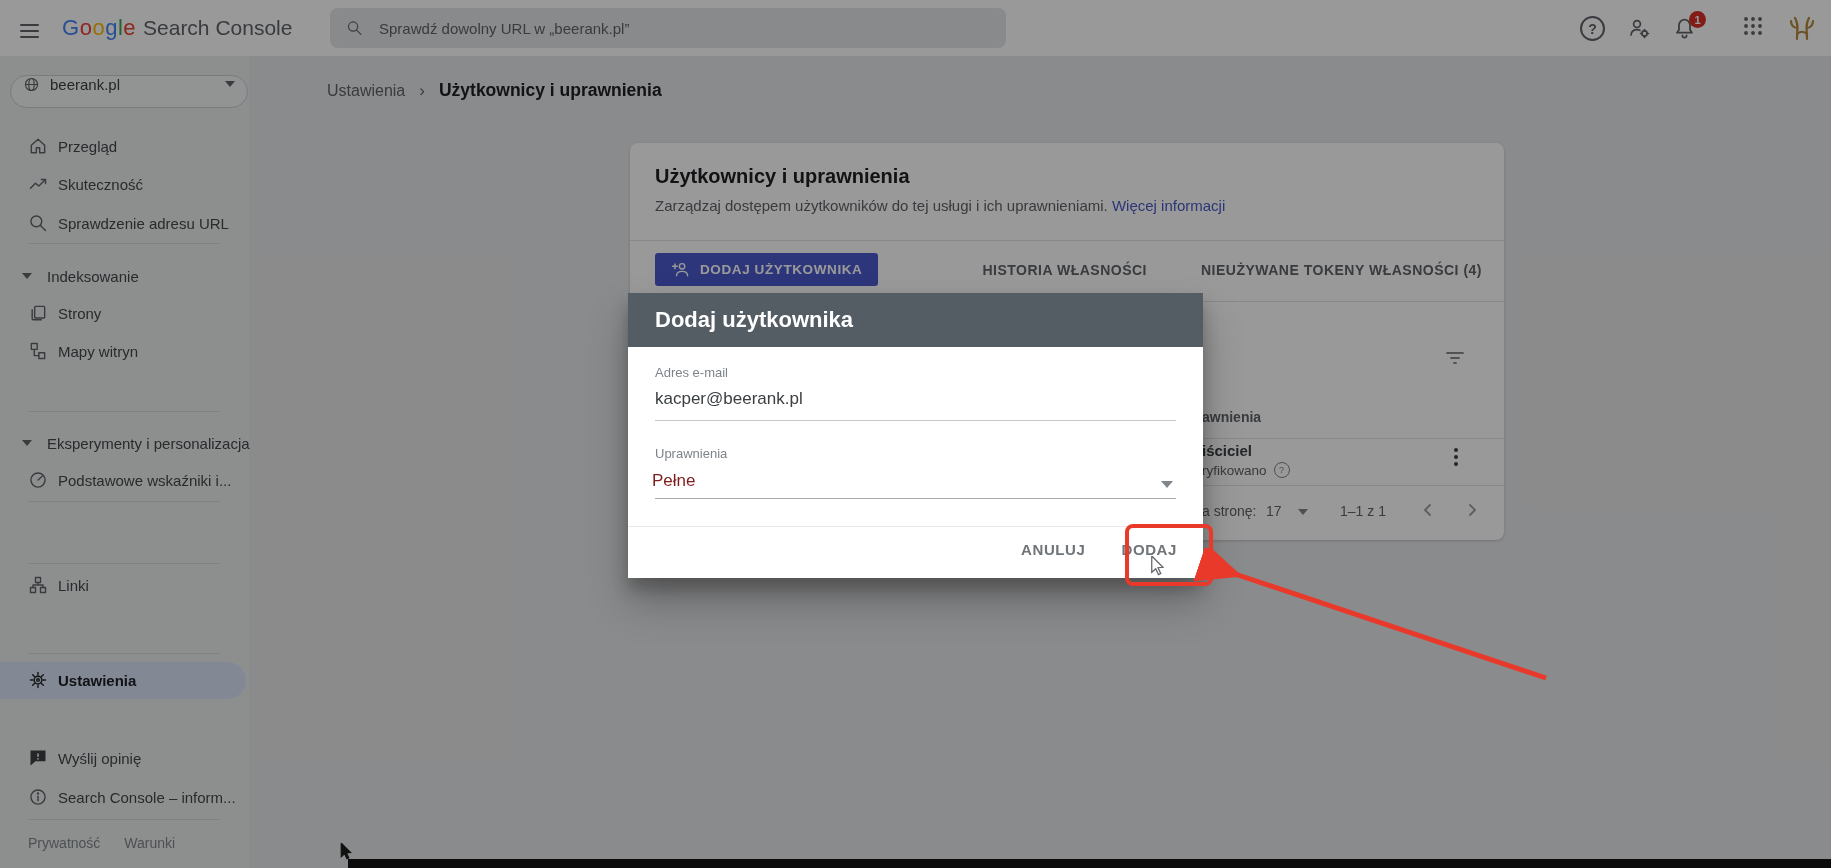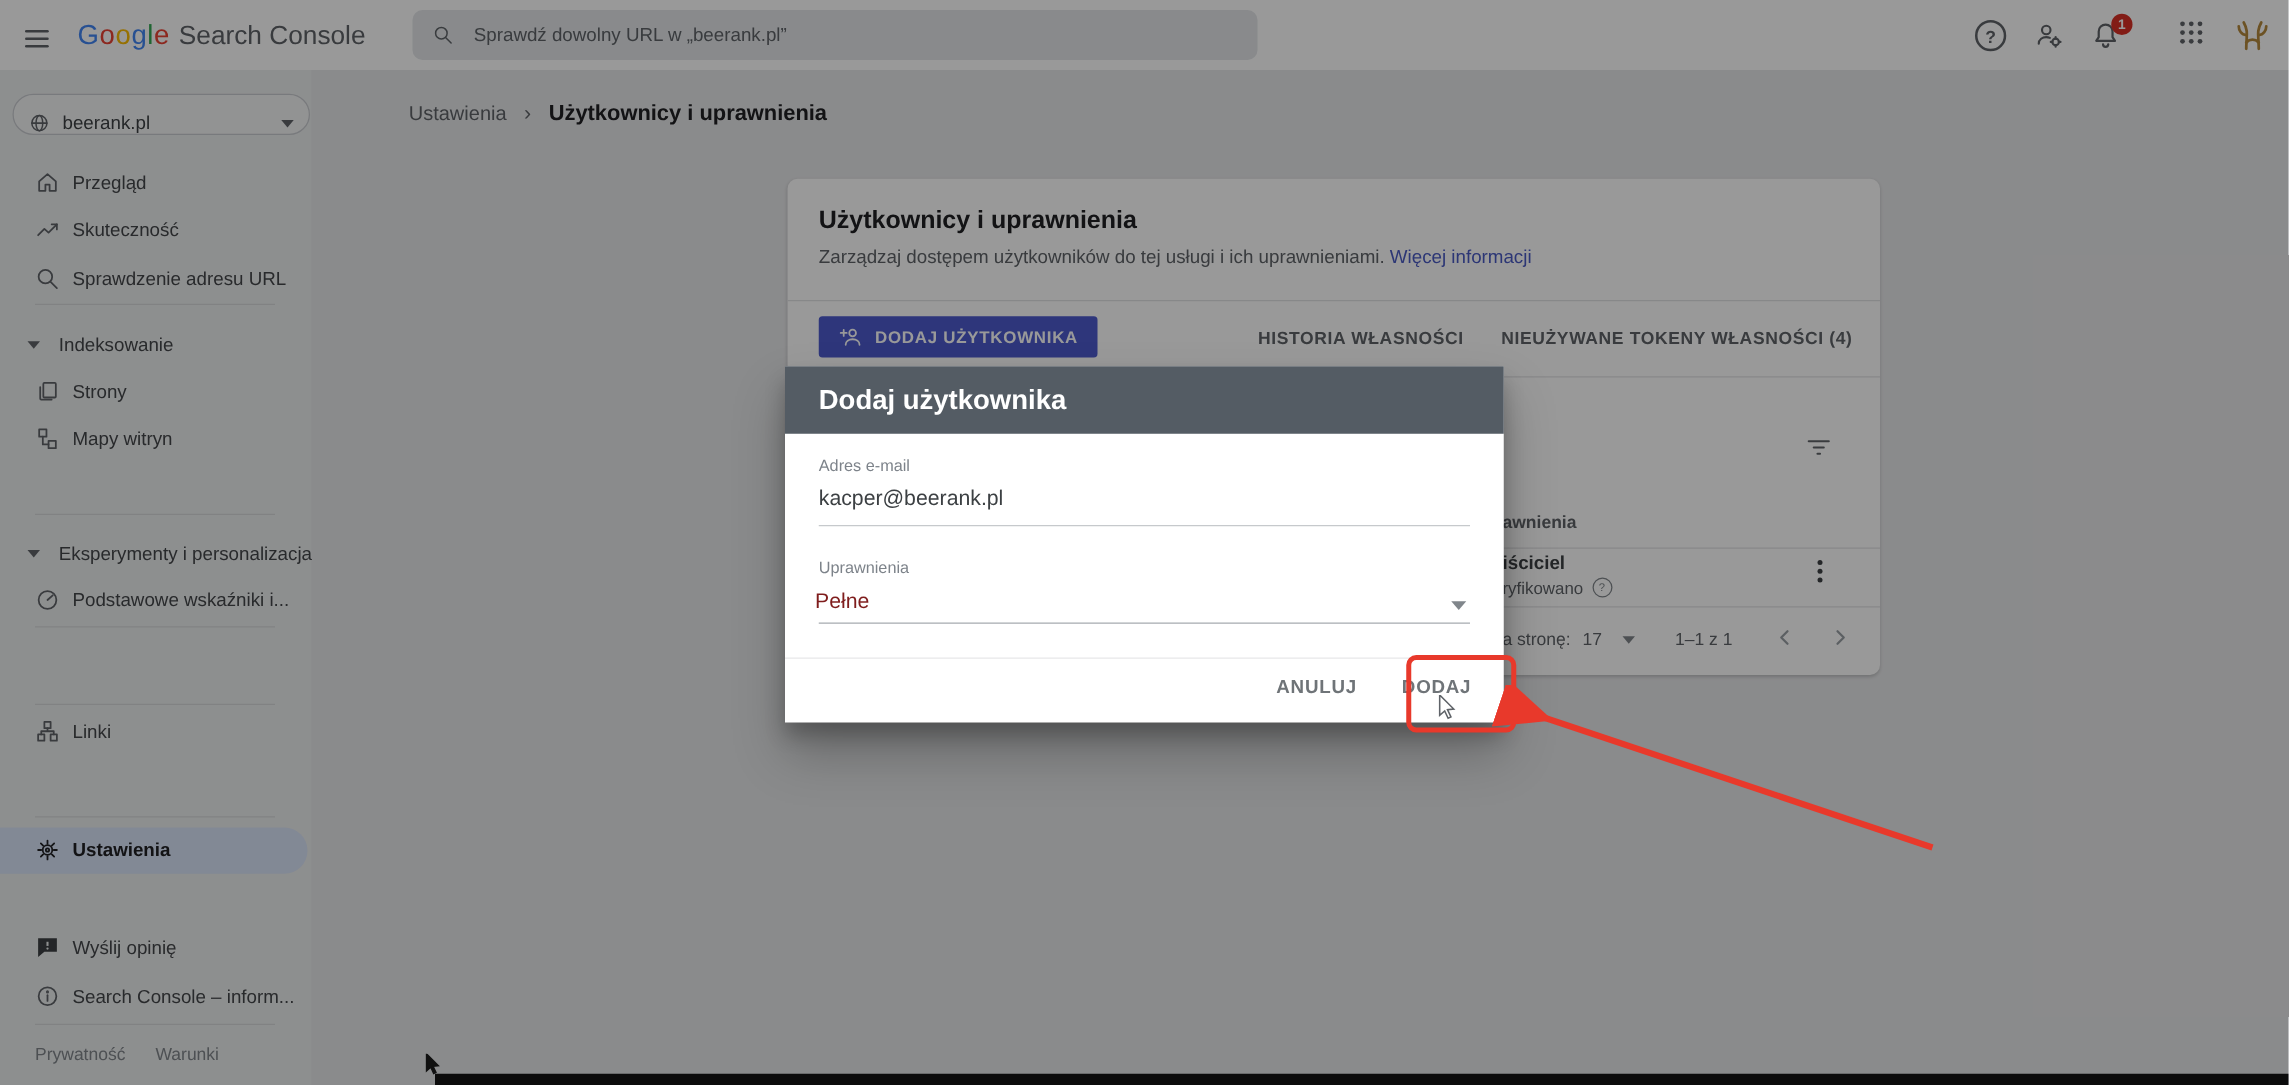--- a/index.html
+++ b/index.html
@@ -20,21 +20,21 @@
   .searchbox input::placeholder{color:#5f6368;opacity:1}
   .tb-ic{position:absolute;top:16px;width:26px;height:26px;cursor:pointer}
   .helpc{width:21px;height:21px;border:2px solid #5f6368;border-radius:50%;color:#5f6368;
          font-size:14px;font-weight:bold;display:flex;align-items:center;justify-content:center}
   .badge{position:absolute;left:1689px;top:11px;width:17px;height:17px;border-radius:50%;
          background:#d93025;color:#fff;font-size:11px;font-weight:bold;display:flex;
          align-items:center;justify-content:center;z-index:2}
   
   .sidebar{position:absolute;left:0;top:56px;width:249px;height:812px;background:#eceeef;z-index:1}
   .prop-pill{position:absolute;left:10px;top:19px;width:238px;height:33px;border:1px solid #c9ccd0;
-             border-radius:17px;background:#f4f5f6;display:flex;align-items:flex-end;padding:0 12px;
+             border-radius:17px;background:#f4f5f6;display:flex;align-items:flex-start;padding:0 12px;
              box-sizing:border-box;cursor:pointer}
   .prop-label{font-size:15px;color:#3c4043;margin-left:10px;flex:1}
   .nav-item{position:absolute;left:0;width:249px;height:32px;display:flex;align-items:center;cursor:pointer}
   .nav-ic{position:absolute;left:28px;width:20px;height:20px}
   .nav-label{position:absolute;left:58px;font-size:15px;color:#44474a;white-space:nowrap}
   .sec-label{position:absolute;left:47px;font-size:15px;color:#44474a;white-space:nowrap}
   .caret-d{position:absolute;left:22px;width:0;height:0;border:5px solid transparent;border-top:6px solid #5f6368;margin-top:5px}
   .caret-r{position:absolute;left:25px;width:0;height:0;border:5px solid transparent;border-left:6px solid #5f6368;margin-left:3px}
   .sdiv{position:absolute;left:28px;width:192px;height:1px;background:#d8d9db}
   .sel-pill{position:absolute;left:0;top:606px;width:246px;height:37px;background:#d9e4f8;border-radius:0 20px 20px 0}
@@ -47,21 +47,21 @@
   .card{position:absolute;left:630px;top:143px;width:874px;height:397px;background:#ffffff;
         border-radius:8px;box-shadow:0 1px 3px rgba(0,0,0,.18);z-index:1}
   .card-title{position:absolute;left:25px;top:22px;font-size:20px;font-weight:bold;color:#202124}
   .card-desc{position:absolute;left:25px;top:54px;font-size:15px;color:#5f6368;white-space:nowrap}
   .learn{color:#4a5bc4;cursor:pointer}
   .hline{position:absolute;left:0;width:100%;height:1px;background:#e2e3e5}
   .add-btn{position:absolute;left:25px;top:110px;height:33px;background:#4d5bce;border:none;border-radius:3px;
            color:#fff;font-size:13.5px;font-weight:bold;letter-spacing:.6px;display:flex;align-items:center;
            gap:10px;padding:0 16px;cursor:pointer;font-family:"Liberation Sans",sans-serif}
   .tabs{position:absolute;left:0;top:110px;width:862px;height:33px;display:flex;justify-content:flex-end;
-        align-items:center;gap:30px;padding-right:10px;box-sizing:border-box}
+        align-items:center;gap:54px;padding-right:10px;box-sizing:border-box}
   .tab{font-size:14px;font-weight:bold;letter-spacing:.5px;color:#5f6368;cursor:pointer;white-space:nowrap}
   .frag-hdr{position:absolute;left:572px;top:266px;font-size:14px;font-weight:bold;color:#5f6368}
   .frag-owner{position:absolute;left:572px;top:299px;font-size:15px;font-weight:bold;color:#3c4043}
   .frag-ver{position:absolute;left:572px;top:319px;font-size:13.5px;color:#5f6368;display:flex;align-items:center}
   .qmark{width:14px;height:14px;border:1.4px solid #80868b;border-radius:50%;font-size:9px;color:#80868b;
          display:inline-flex;align-items:center;justify-content:center;margin-left:7px}
   .dots{position:absolute;left:824px;top:302px;cursor:pointer}
   .dots i{display:block;width:4px;height:4px;border-radius:50%;background:#3c4043;margin:3px 0}
   .pag{font-size:14px;color:#5f6368}
   .pgchev{position:absolute;top:359px;cursor:pointer}

